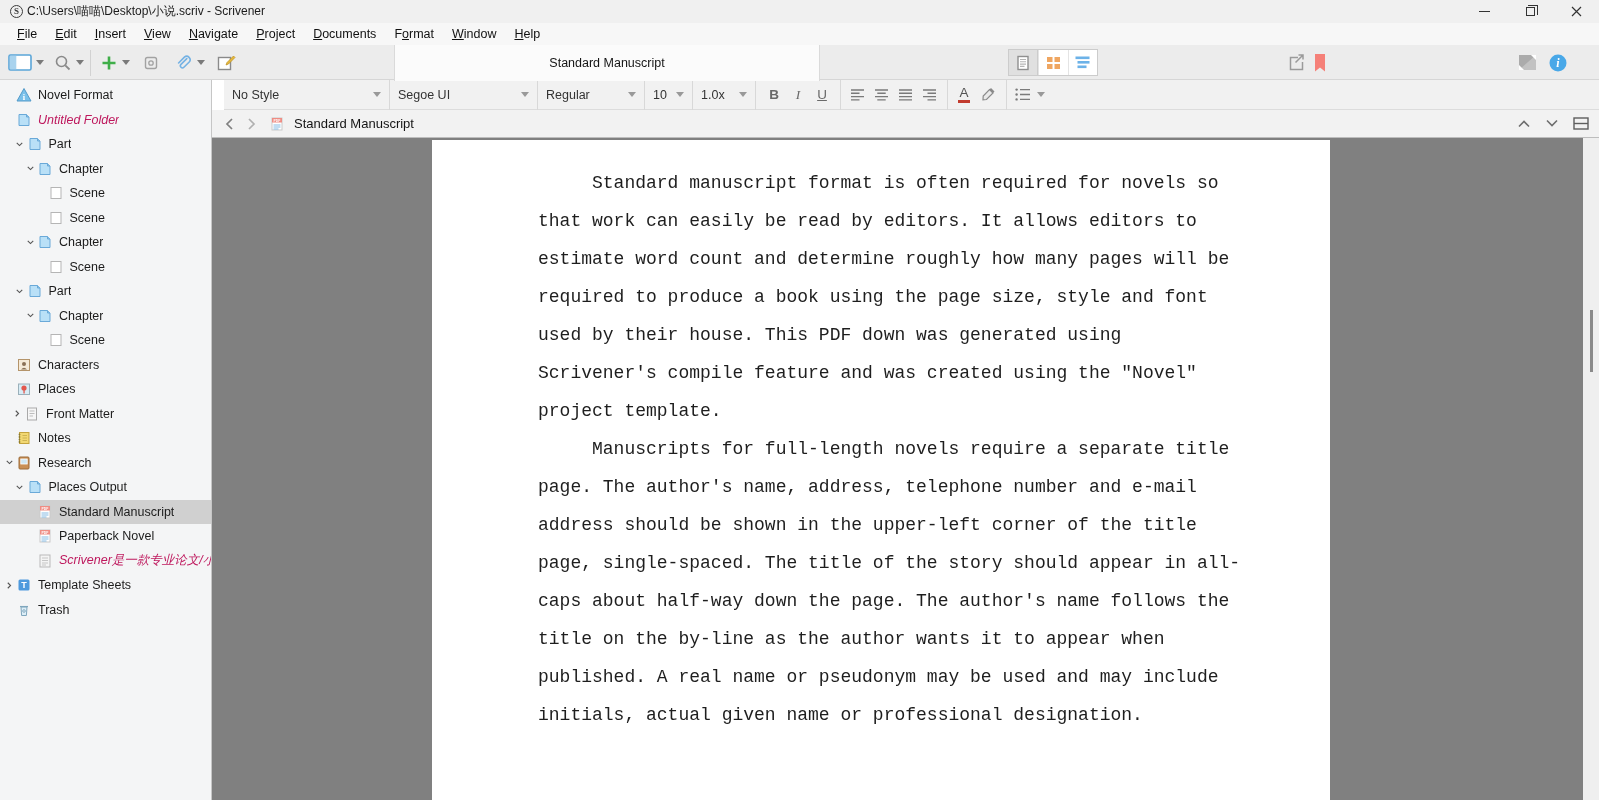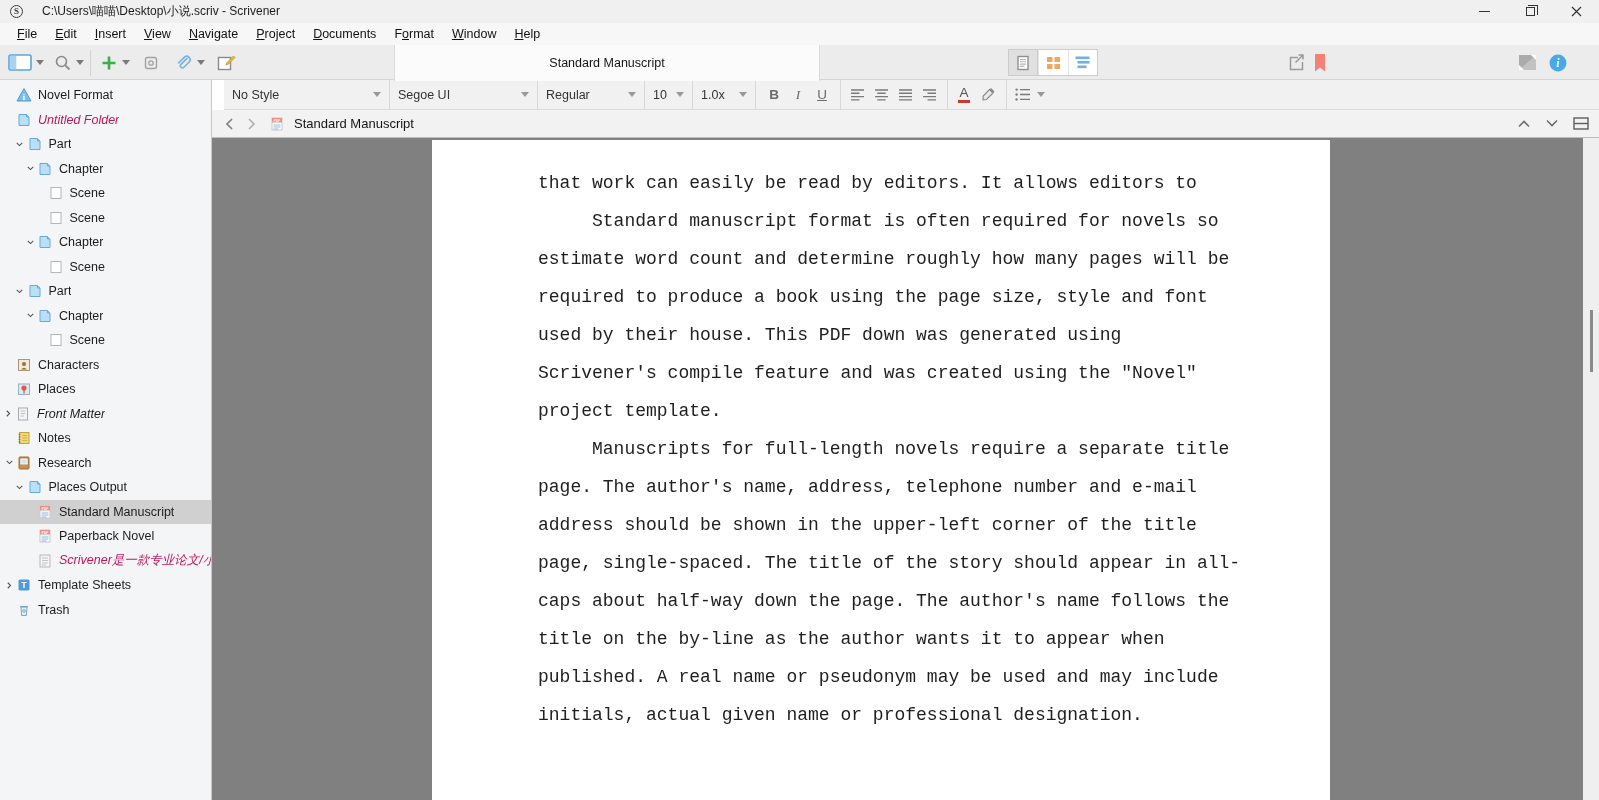--- a/index.html
+++ b/index.html
@@ -8,21 +8,21 @@
     position:relative; width:1599px; height:800px; overflow:hidden;
     font-family:"Liberation Sans", sans-serif; background:#fff;
     -webkit-font-smoothing:antialiased;
   }
   
   .titlebar { position:absolute; left:0; top:0; width:1599px; height:23px;
     background:#f0f0f0; display:flex; align-items:center; }
   .app-logo { width:13px; height:13px; border:1px solid #3c3c3c; border-radius:50%;
     margin-left:10px; font-size:9px; line-height:11px; text-align:center; color:#3c3c3c;
     font-weight:bold; font-family:"Liberation Serif", serif; }
-  .title-text { margin-left:19px; font-size:12px; color:#1b1b1b; }
+  .title-text { margin-left:4px; font-size:12px; color:#1b1b1b; }
   .win-controls { position:absolute; right:0; top:0; height:23px; display:flex; }
   .win-btn { width:46px; height:23px; display:flex; align-items:center; justify-content:center; }
   .glyph-min { width:11px; height:1px; background:#333; display:block; }
   .glyph-restore { width:9px; height:9px; border:1px solid #333; position:relative; background:#f0f0f0; }
   .glyph-restore::before { content:""; position:absolute; left:1px; top:-3px; width:9px; height:9px;
     border-top:1px solid #333; border-right:1px solid #333; }
   
   .menubar { position:absolute; left:0; top:23px; width:1599px; height:22px;
     background:#f7f7f7; display:flex; align-items:center; padding-left:8px; }
   .menu-item { padding:0 9px; font-size:12.5px; color:#111; height:22px; line-height:22px; }
@@ -479,21 +479,21 @@
         <span class="b-chev"></span>
         <span class="b-icon">
           <svg viewBox="0 0 16 16">
             <rect x="2.5" y="3" width="11" height="10.5" fill="#d8ecf5" stroke="#9ab0ba" stroke-width="1"></rect>
             <circle cx="8" cy="7" r="2.6" fill="#e2574d"></circle>
             <rect x="7.4" y="9" width="1.3" height="3.5" fill="#e2574d"></rect>
           </svg>
         </span>
         <span class="b-label">Places</span>
       </div>
-      <div class="b-row" style="padding-left: 1px; font-style: italic;">
+      <div class="b-row" style="padding-left: 10px;">
         <span class="b-chev">
           <svg viewBox="0 0 16 16" width="11" height="11">
             <path d="M5.5 4 L9.5 8 L5.5 12" fill="none" stroke="#555" stroke-width="1.6"></path>
           </svg>
         </span>
         <span class="b-icon">
           <svg viewBox="0 0 16 16">
             <rect x="3.5" y="2" width="9" height="12" fill="#f6f6f6" stroke="#a9a9a9" stroke-width="1"></rect>
             <path d="M5.5 5 H10.5 M5.5 7.5 H10.5 M5.5 10 H9" stroke="#bdbdbd" stroke-width="1"></path>
           </svg>
@@ -599,22 +599,22 @@
             <circle cx="8" cy="9" r="1.3" fill="none" stroke="#7fa6bd" stroke-width="0.9"></circle>
           </svg>
         </span>
         <span class="b-label">Trash</span>
       </div>
     </div>
 
   <div class="editor">
     <div class="page">
       <div class="page-text" id="page-text">
+          <div class="ed-line">     Standard manuscript format is often required for novels so</div>
           <div class="ed-line">that work can easily be read by editors. It allows editors to</div>
-          <div class="ed-line">     Standard manuscript format is often required for novels so</div>
           <div class="ed-line">estimate word count and determine roughly how many pages will be</div>
           <div class="ed-line">required to produce a book using the page size, style and font</div>
           <div class="ed-line">used by their house. This PDF down was generated using</div>
           <div class="ed-line">Scrivener's compile feature and was created using the "Novel"</div>
           <div class="ed-line">project template.</div>
           <div class="ed-line">     Manuscripts for full-length novels require a separate title</div>
           <div class="ed-line">page. The author's name, address, telephone number and e-mail</div>
           <div class="ed-line">address should be shown in the upper-left corner of the title</div>
           <div class="ed-line">page, single-spaced. The title of the story should appear in all-</div>
           <div class="ed-line">caps about half-way down the page. The author's name follows the</div>

